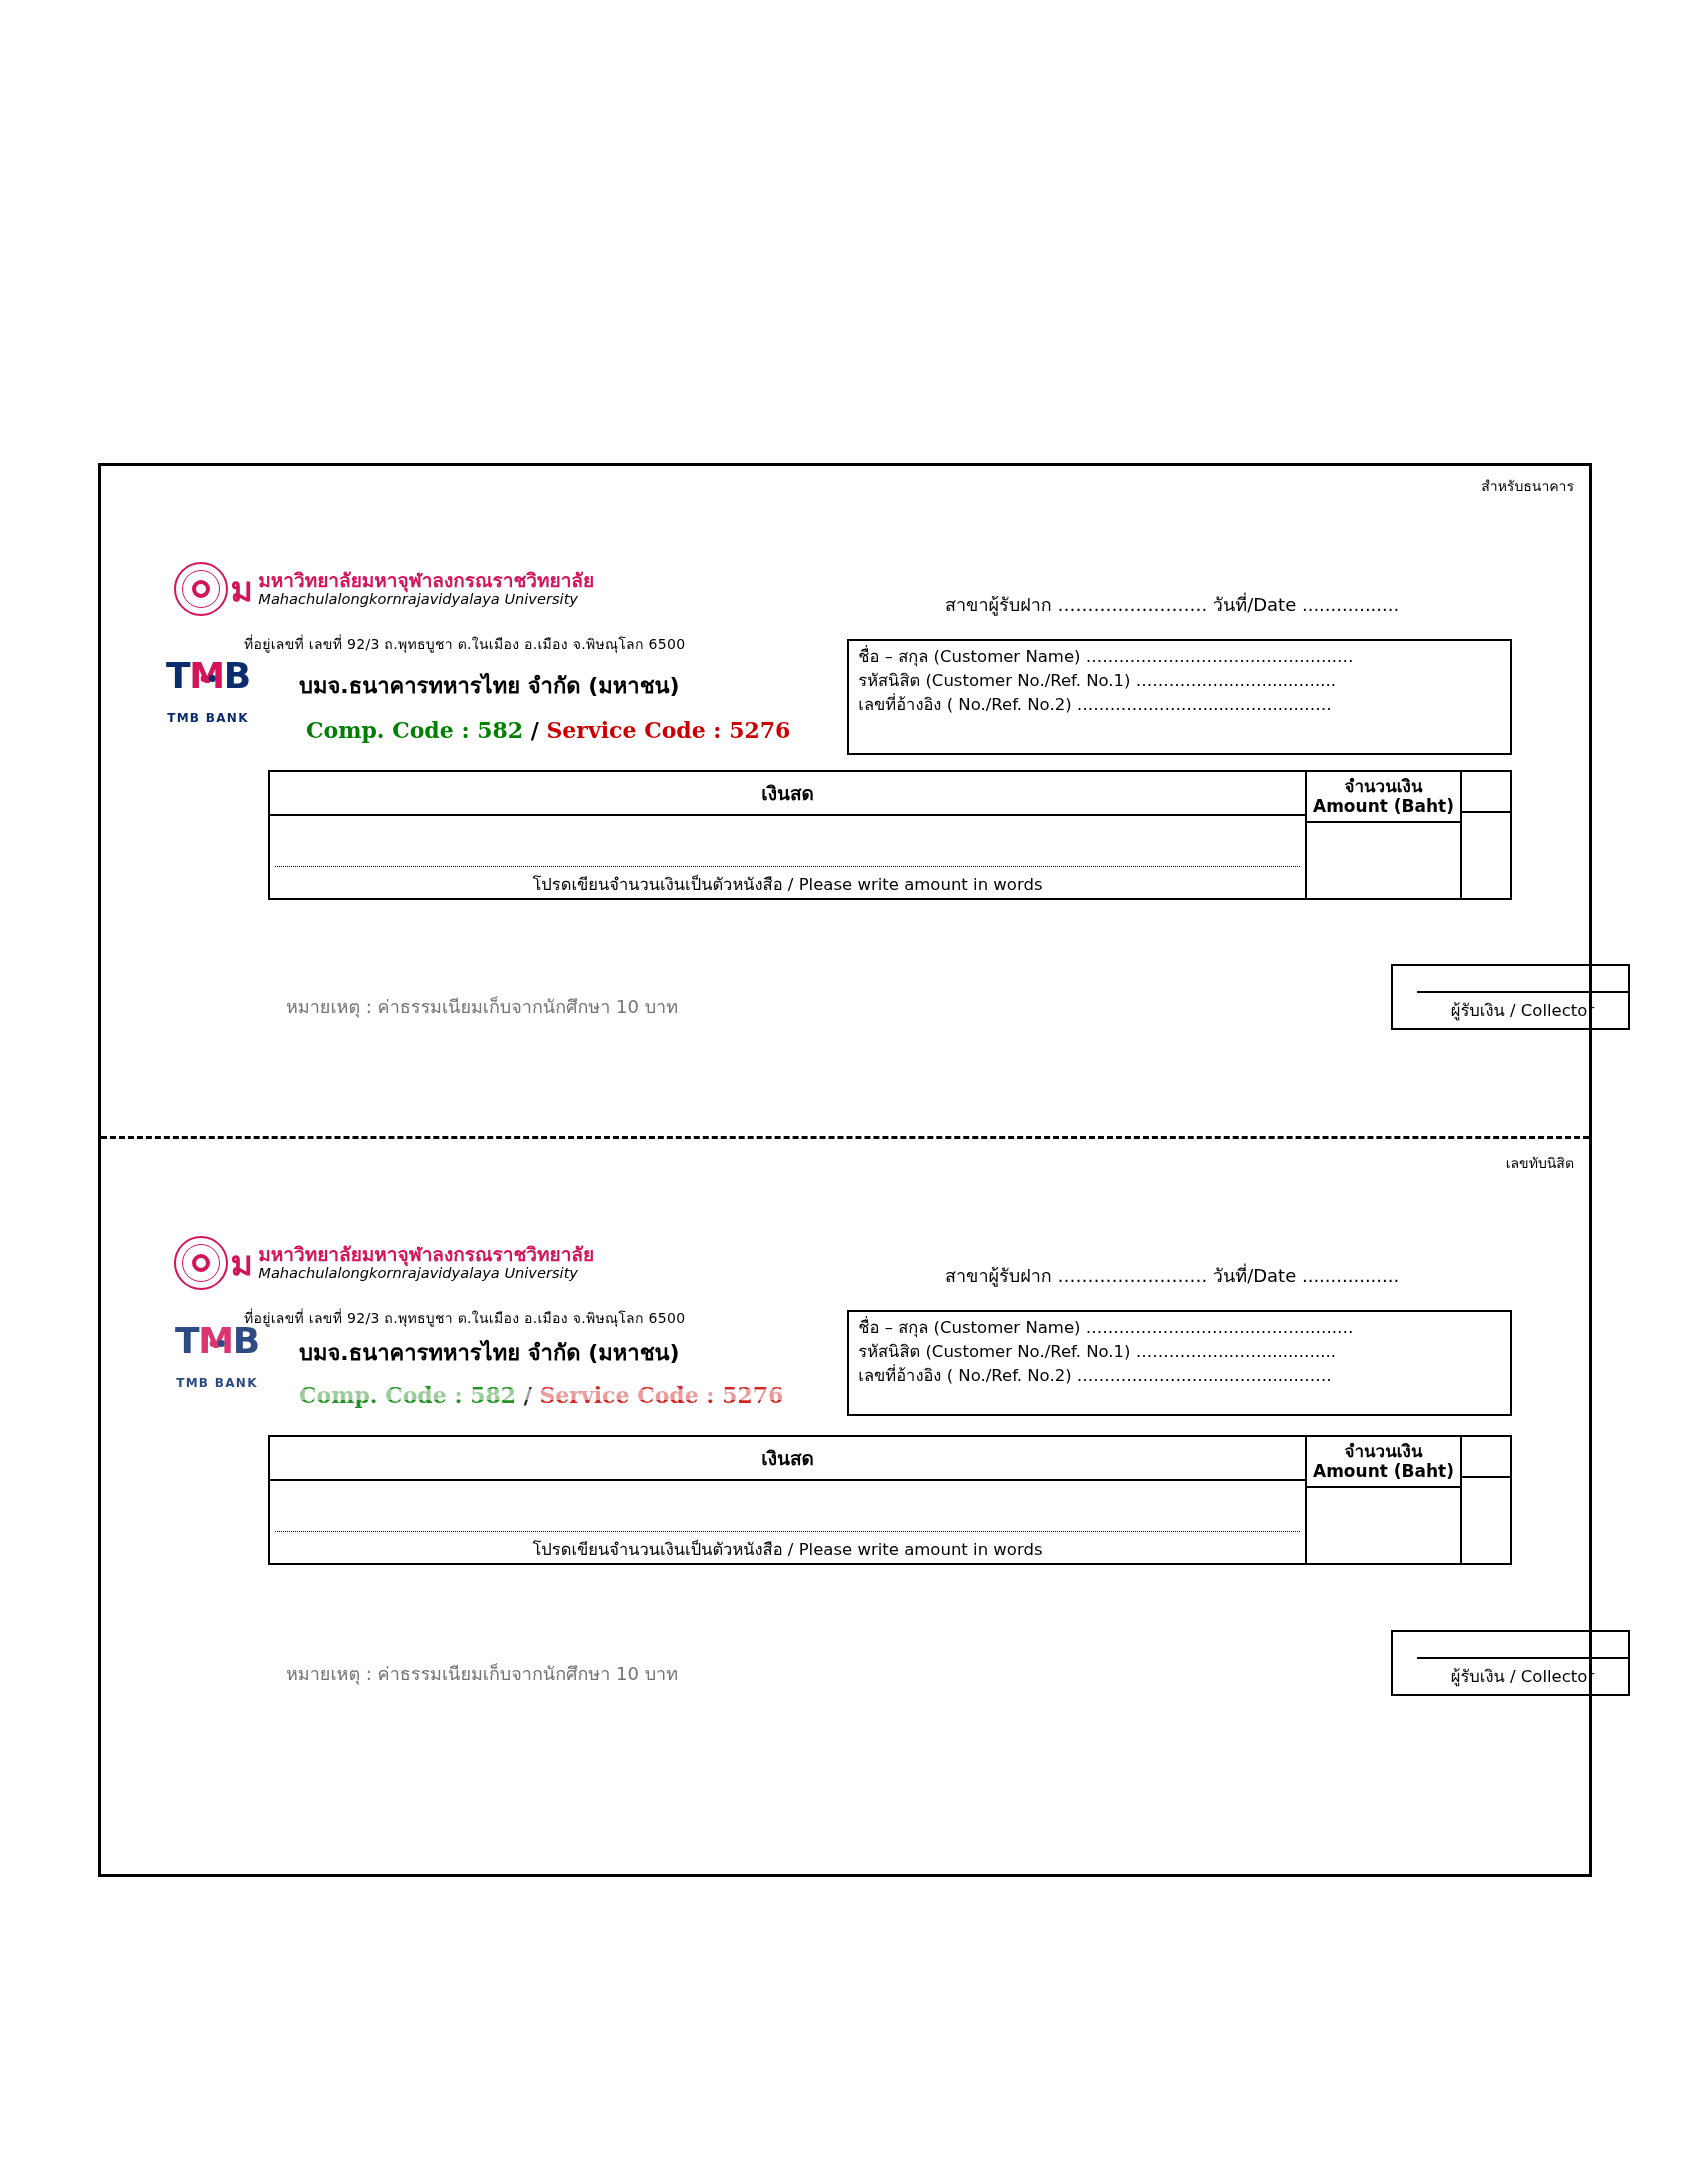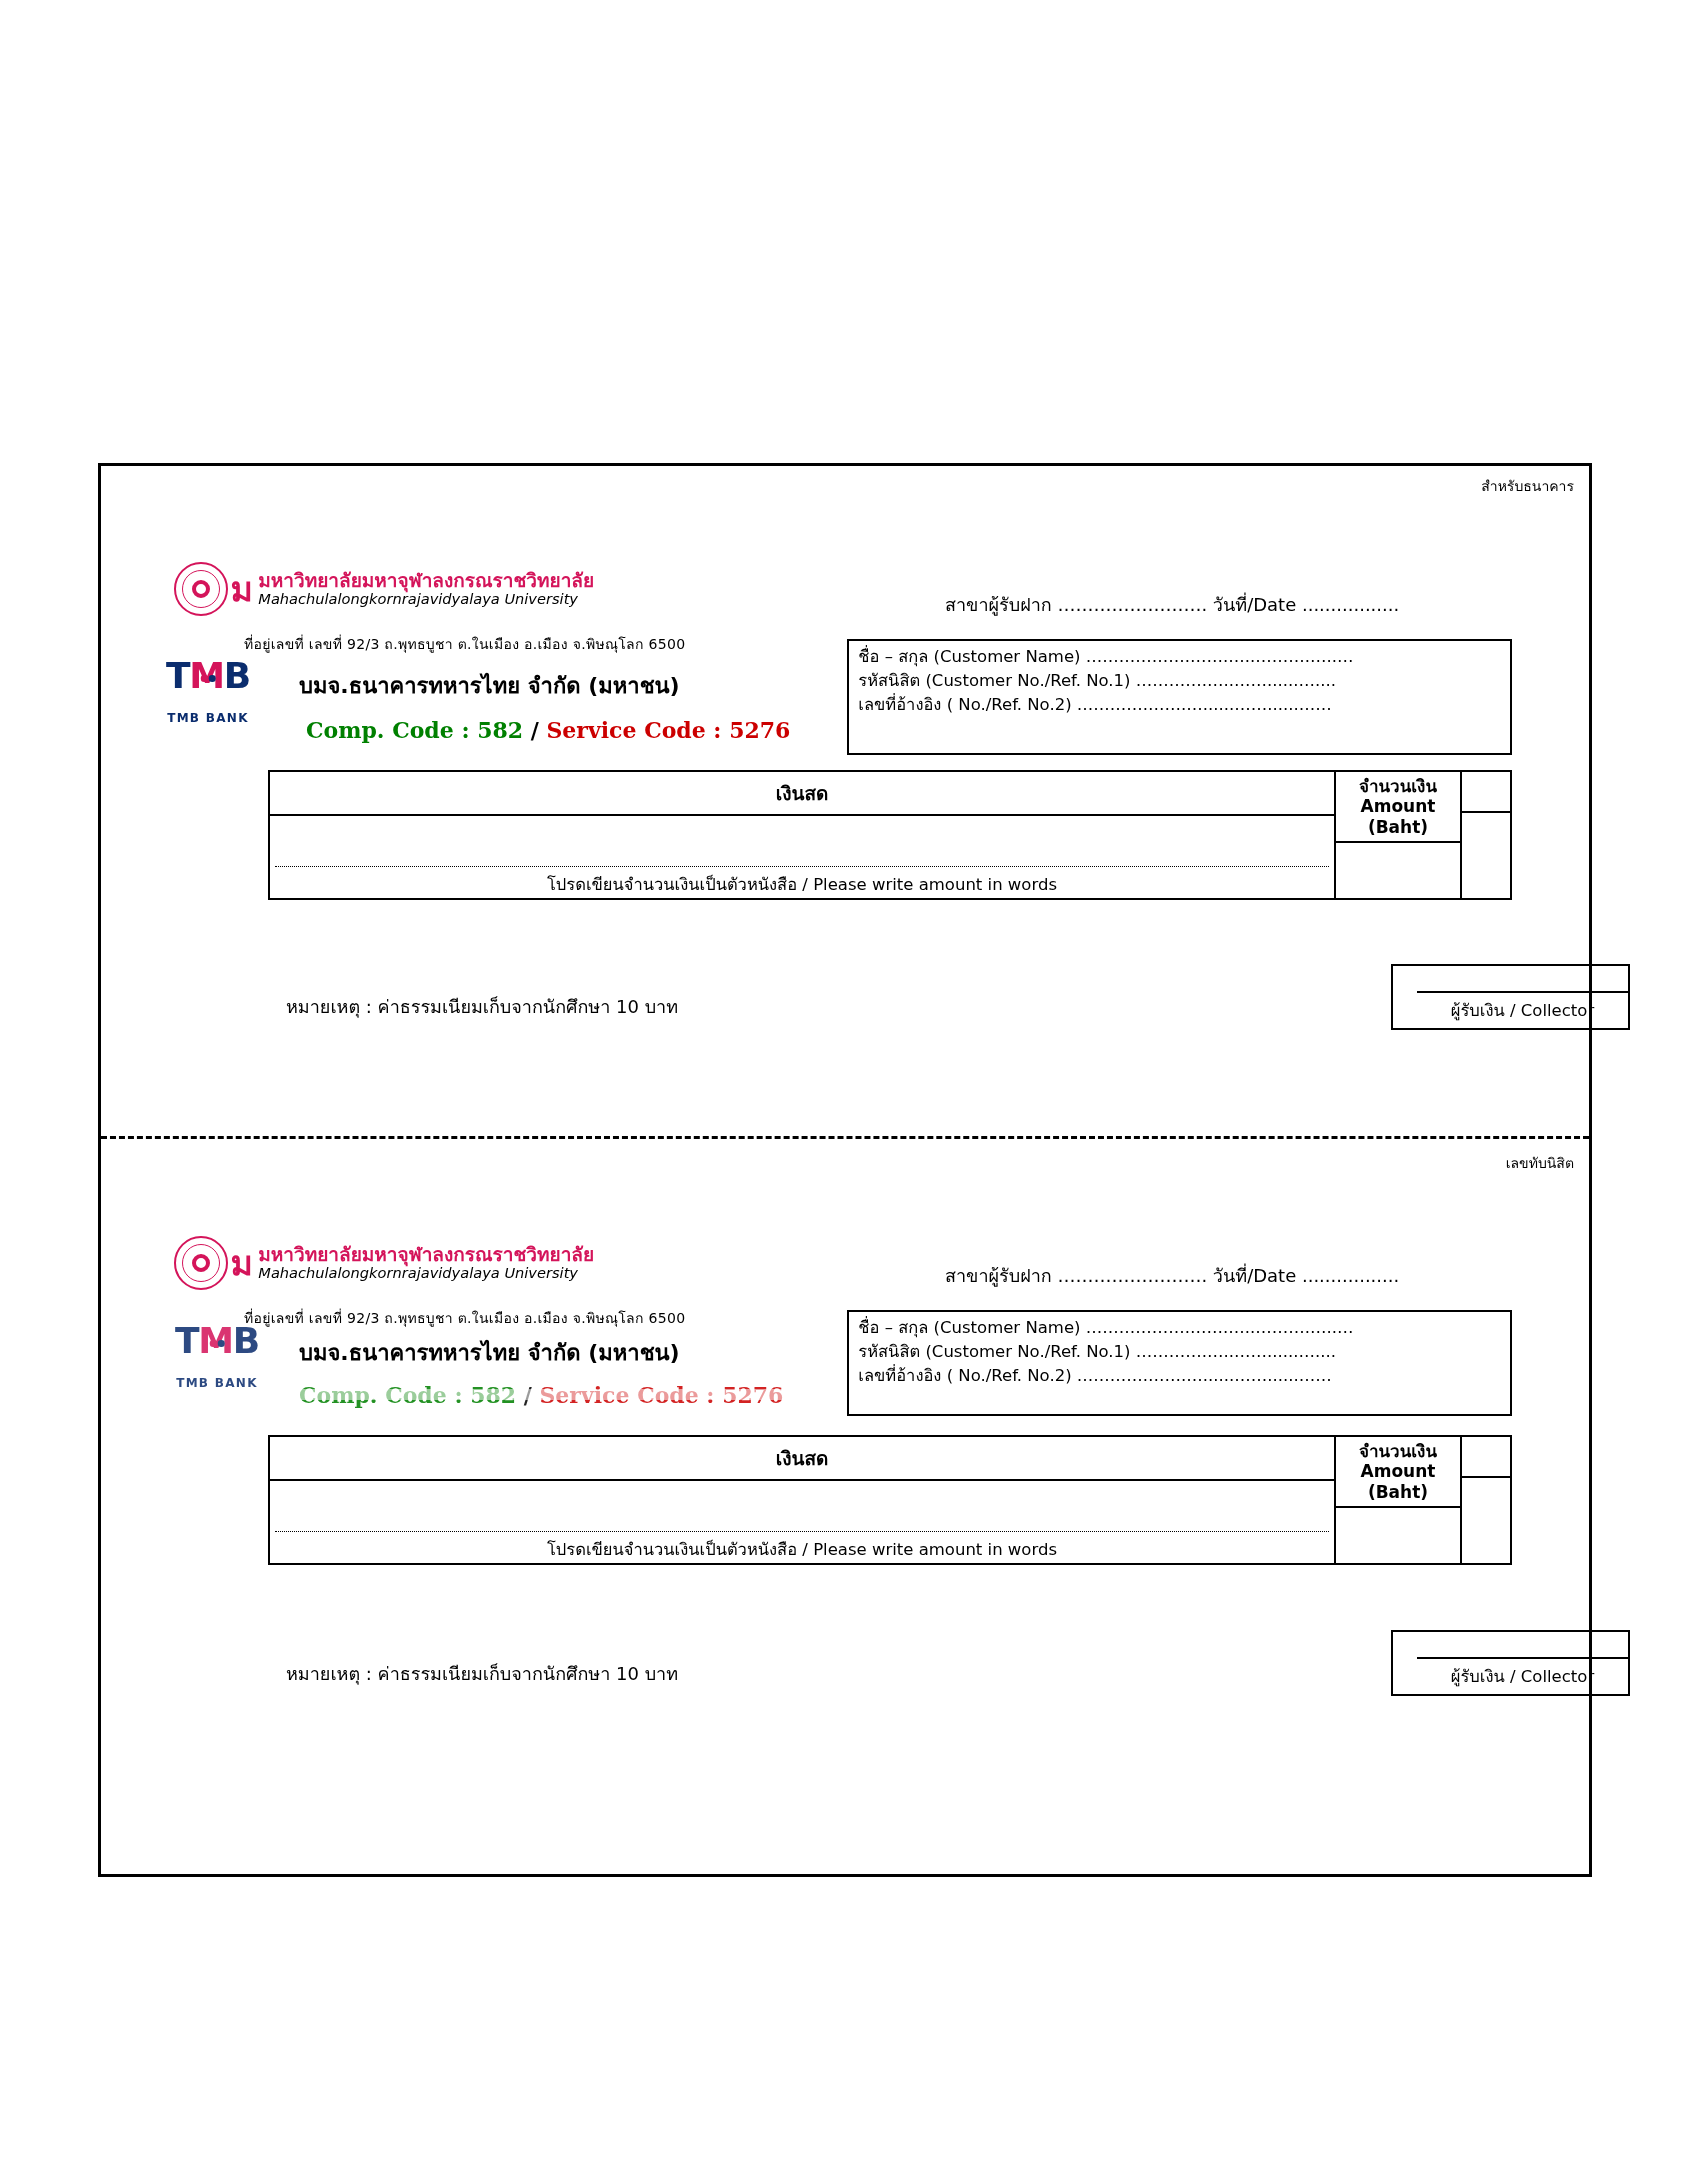--- a/index.html
+++ b/index.html
@@ -226,21 +226,21 @@
     position: absolute;
     left: 5.3px;
     right: 5.3px;
     bottom: 1.3px;
     border-top: 1.3px dotted #000;
     text-align: center;
     font-size: 16.5px;
     padding-top: 3.3px;
   }
   .amt-right {
-    width: 126px;
+    width: 155px;
     display: flex;
     flex-direction: column;
     box-sizing: border-box;
     border-right: 2px solid #000;
   }
   .amt-right-head {
     border-bottom: 2px solid #000;
     text-align: center;
     font-size: 17px;
     font-weight: bold;
@@ -258,21 +258,21 @@
     border-bottom: 2px solid #000;
     height: 41px;
     box-sizing: border-box;
   }
   .amt-satang-body { flex: 1; }
 
   
   .remark {
     position: absolute;
     font-size: 18px;
-    color: #000000;
+    color: #737373;
     white-space: nowrap;
   }
 
   
   .collector {
     position: absolute;
     border: 2px solid #000;
     box-sizing: border-box;
     display: flex;
     flex-direction: column;

